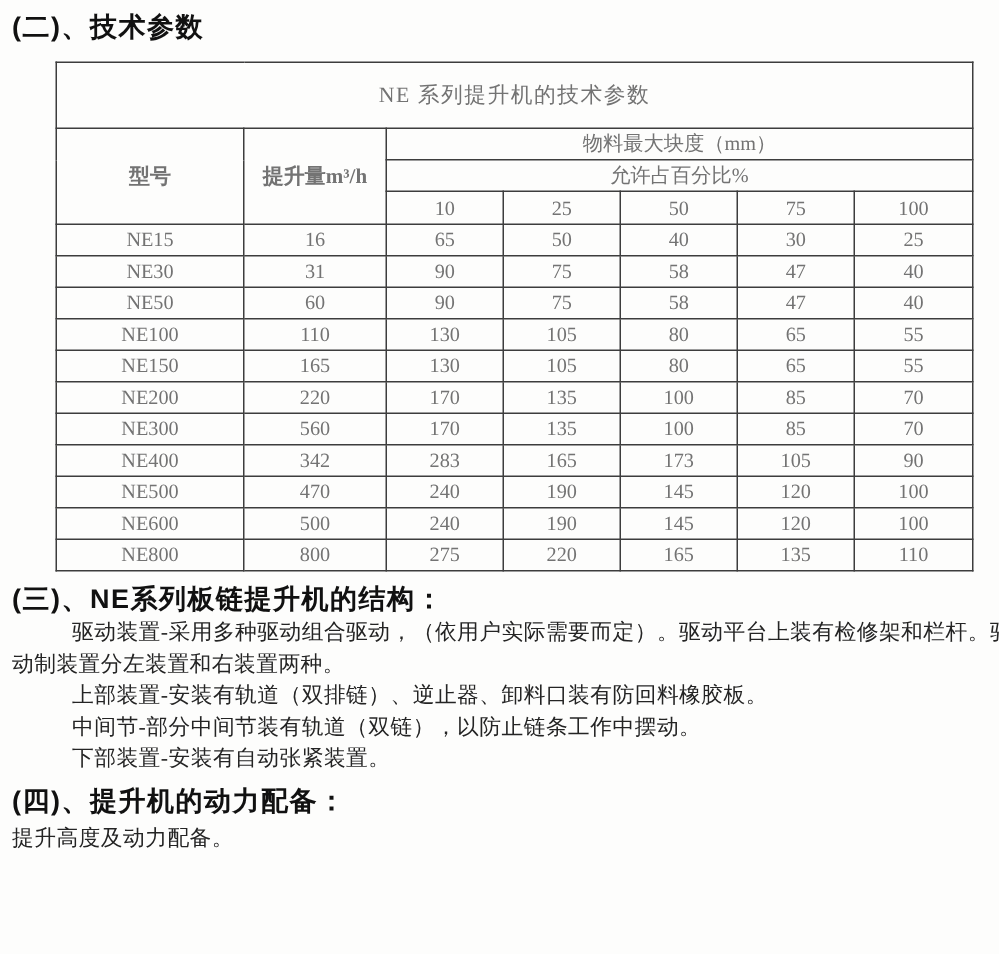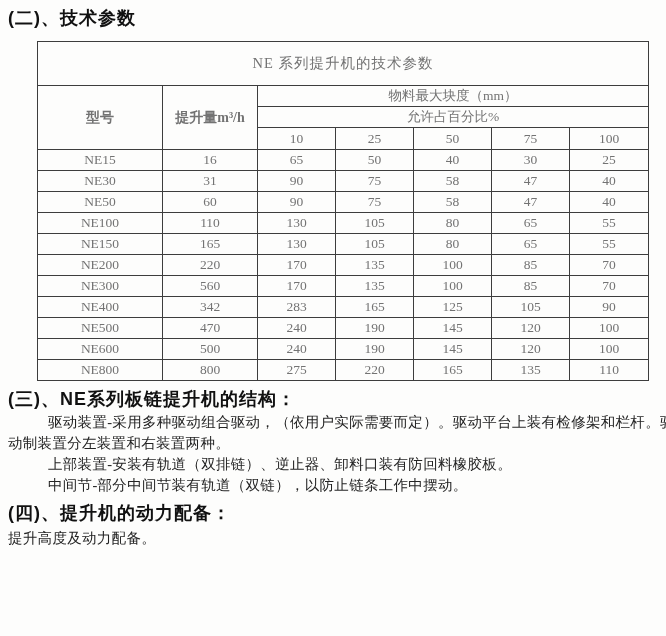--- a/index.html
+++ b/index.html
@@ -162,21 +162,21 @@
       <td>135</td>
       <td>100</td>
       <td>85</td>
       <td>70</td>
     </tr>
     <tr class="data-row">
       <td>NE400</td>
       <td>342</td>
       <td>283</td>
       <td>165</td>
-      <td>125</td>
+      <td>173</td>
       <td>105</td>
       <td>90</td>
     </tr>
     <tr class="data-row">
       <td>NE500</td>
       <td>470</td>
       <td>240</td>
       <td>190</td>
       <td>145</td>
       <td>120</td>
@@ -202,18 +202,19 @@
     </tr>
   </tbody>
 </table>
 
 <div id="section-3" class="section">
   <div class="doc-heading">(三)、NE系列板链提升机的结构：</div>
   <p class="body-line indent">驱动装置-采用多种驱动组合驱动，（依用户实际需要而定）。驱动平台上装有检修架和栏杆。驱</p>
   <p class="body-line">动制装置分左装置和右装置两种。</p>
   <p class="body-line indent">上部装置-安装有轨道（双排链）、逆止器、卸料口装有防回料橡胶板。</p>
   <p class="body-line indent">中间节-部分中间节装有轨道（双链），以防止链条工作中摆动。</p>
+  <p class="body-line indent">下部装置-安装有自动张紧装置。</p>
 </div>
 
 <div id="section-4" class="section">
   <div class="doc-heading">(四)、提升机的动力配备：</div>
   <p class="body-line">提升高度及动力配备。</p>
 </div>
 
 </body></html>

